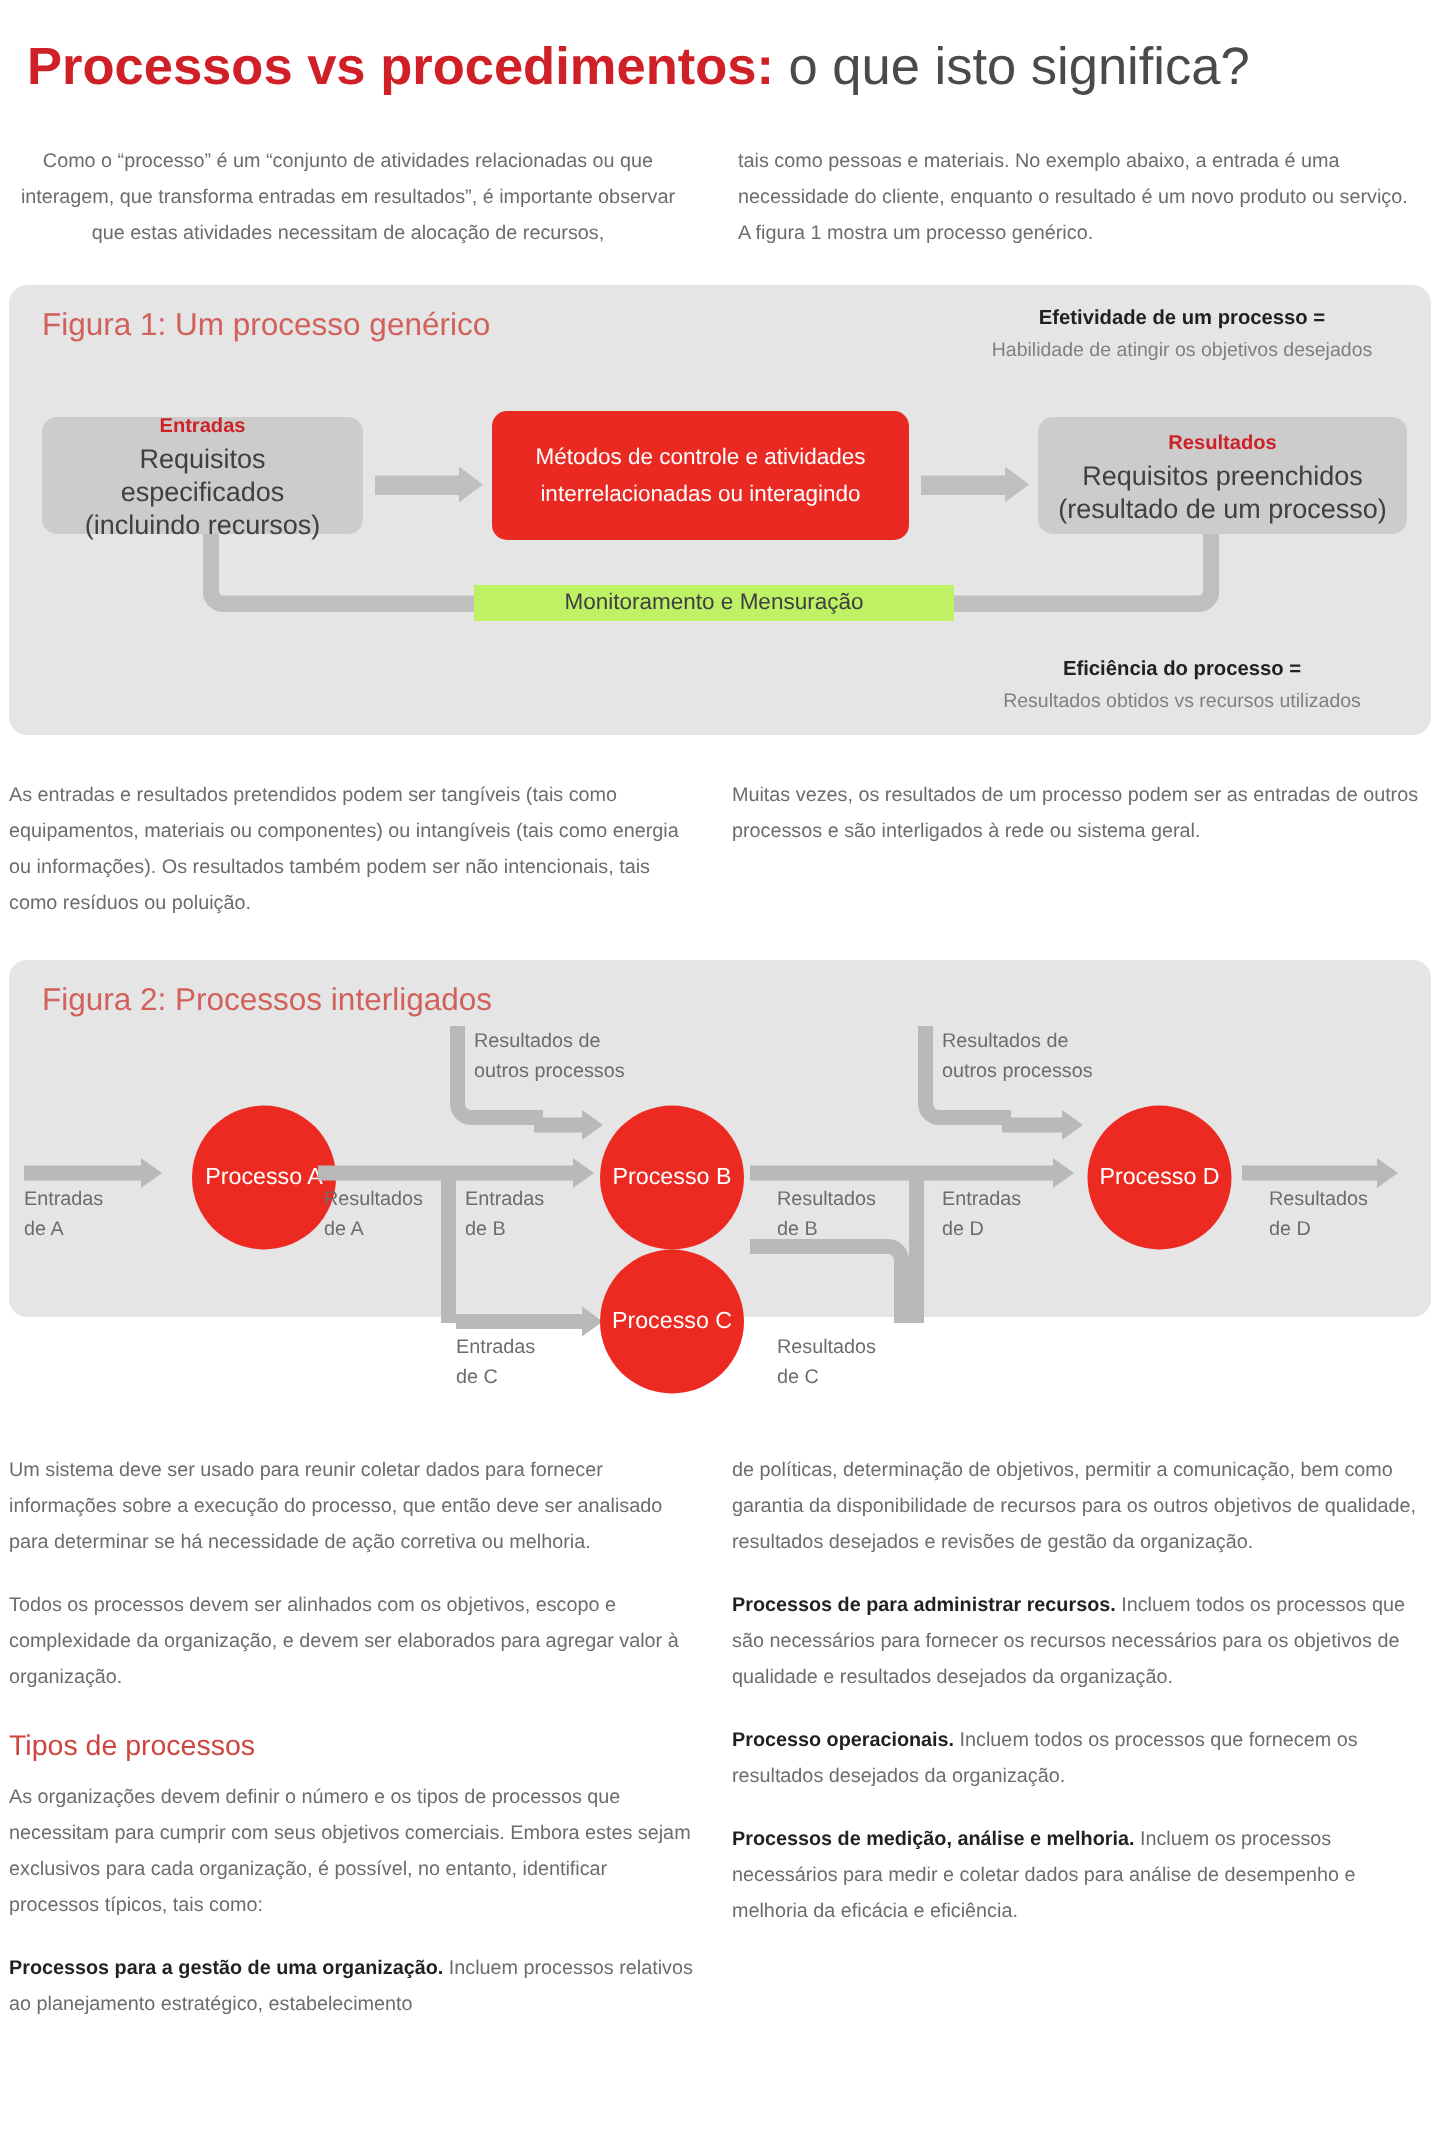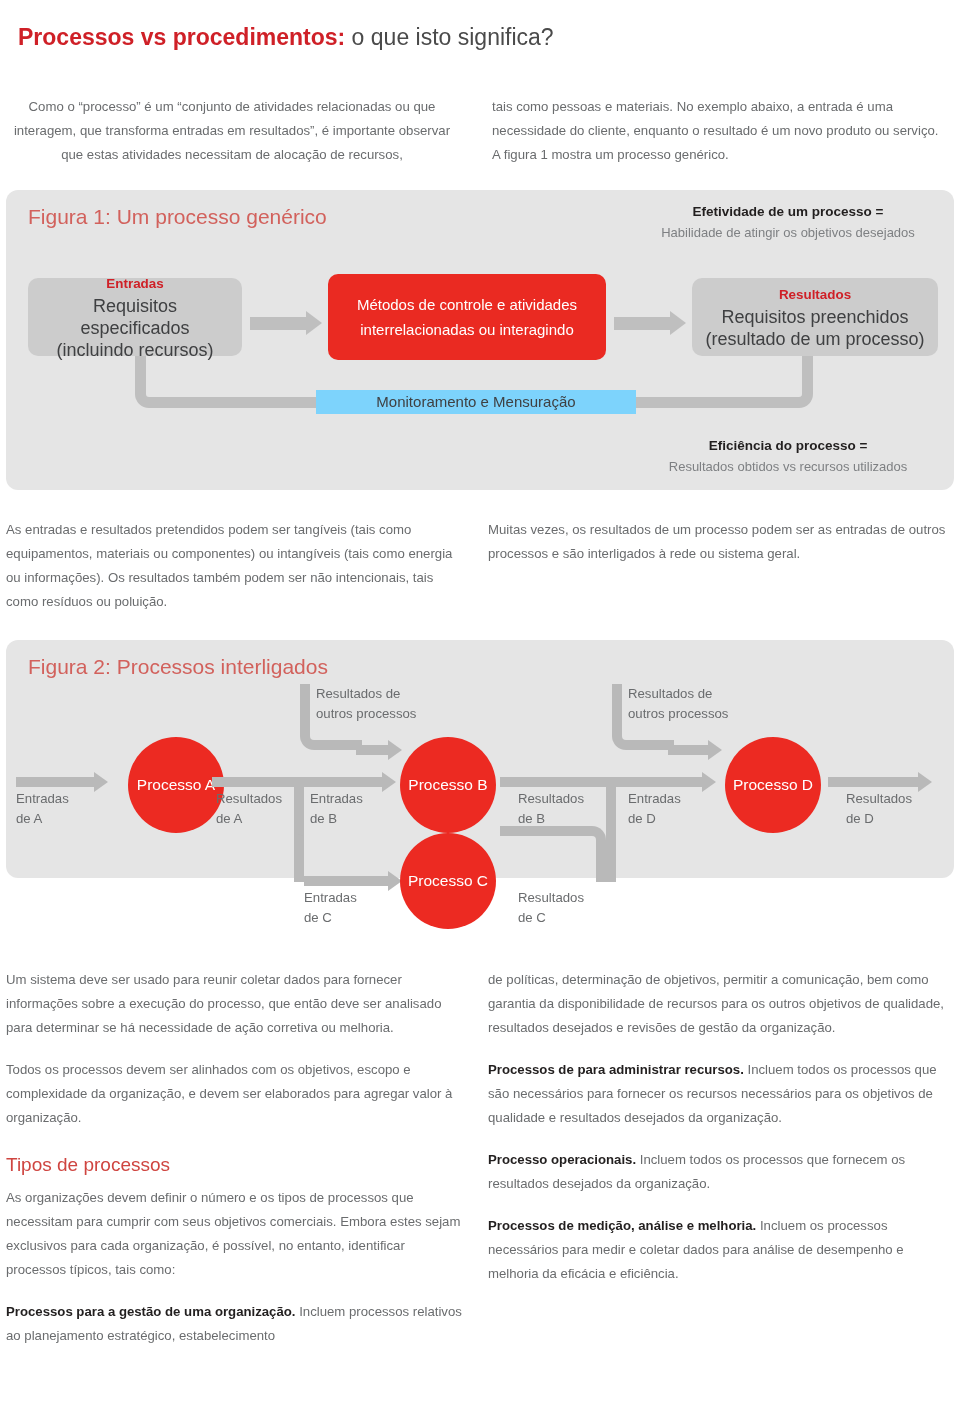--- a/index.html
+++ b/index.html
@@ -9,21 +9,21 @@
     background:#ffffff;
     font-family:"Liberation Sans", sans-serif;
     color:#58595b;
     position:relative;
     overflow:hidden;
   }
 
   
   .page-title{
     position:absolute; left:18px; top:2px; width:920px;
-    font-size:23px; line-height:40px; font-weight:400; color:#4a4a4a;
+    font-size:35px; line-height:40px; font-weight:400; color:#4a4a4a;
     white-space:nowrap;
   }
   .page-title .accent{ color:#cf2027; font-weight:700; }
 
   
   .col-text{
     position:absolute;
     font-size:13.2px; line-height:24px; color:#6a6c6e;
   }
   .col-text p{ margin:0 0 18px 0; }
@@ -96,21 +96,21 @@
     position:absolute; left:129px; top:166px; width:678px; height:52px;
     border-left:11px solid #bfbfbf;
     border-right:11px solid #bfbfbf;
     border-bottom:11px solid #bfbfbf;
     border-bottom-left-radius:14px;
     border-bottom-right-radius:14px;
   }
   #monitor-label{
     position:absolute; left:310px; top:200px; width:320px;
     text-align:center; font-size:15px; color:#3f4042; line-height:24px;
-    background:#7dd3fc; padding:0 8px;
+    background:#bef264; padding:0 8px;
   }
 
   
   .circle{
     position:absolute; border-radius:50%;
     background:#ec2a22; color:#ffffff;
     display:flex; align-items:center; justify-content:center;
     font-size:15.5px; line-height:18px; font-weight:400;
     text-align:center; white-space:nowrap;
   }

